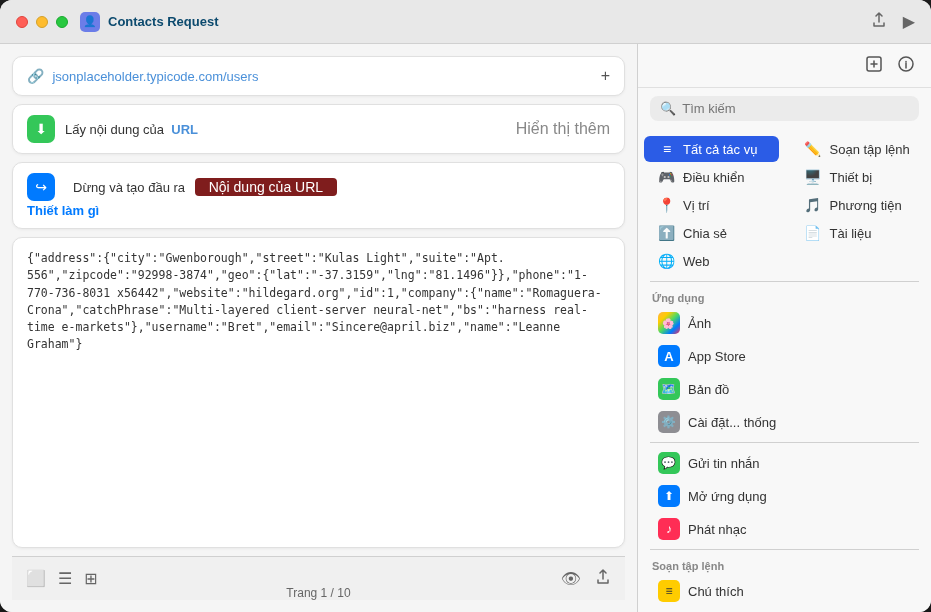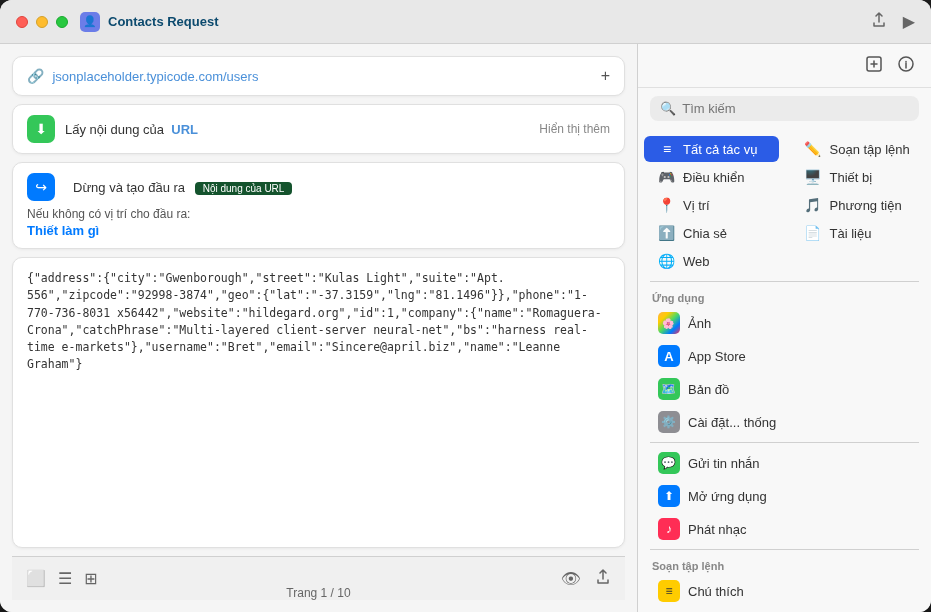--- a/index.html
+++ b/index.html
@@ -142,30 +142,30 @@
     .action-label {
       font-size: 13px;
       color: #333;
       flex: 1;
     }
     .action-label .url-ref {
       color: #4a90d9;
       font-weight: 700;
     }
     .action-label .badge {
-      background: #14532d;
+      background: #7f1d1d;
       color: white;
-      font-size: 10px;
-      padding: 1px 8px;
+      font-size: 14px;
+      padding: 1px 14px;
       border-radius: 4px;
       margin-left: 6px;
     }
     .show-more {
       color: #888;
-      font-size: 12px;
+      font-size: 16px;
       cursor: pointer;
     }
     
     .stop-block {
       background: white;
       border-radius: 10px;
       padding: 10px 14px;
       border: 1px solid #e0e0e0;
       box-shadow: 0 1px 3px rgba(0,0,0,0.05);
     }
@@ -397,21 +397,20 @@
       </div>
 
       <div class="stop-block">
         <div class="stop-row">
           <div class="action-icon icon-blue" style="width:28px;height:28px;flex-shrink:0;">↪</div>
           <span class="action-label">
             <span>Dừng và tạo đầu ra</span>
             <span class="badge">Nội dung của URL</span>
           </span>
         </div>
-        <div class="stop-no-loc">Nếu không có vị trí cho đầu ra:</div>
         <div class="stop-action-link">Thiết làm gì</div>
       </div>
 
       <div class="data-output">{"address":{"city":"Gwenborough","street":"Kulas Light","suite":"Apt. 556","zipcode":"92998-3874","geo":{"lat":"-37.3159","lng":"81.1496"}},"phone":"1-770-736-8031 x56442","website":"hildegard.org","id":1,"company":{"name":"Romaguera-Crona","catchPhrase":"Multi-layered client-server neural-net","bs":"harness real-time e-markets"},"username":"Bret","email":"Sincere@april.biz","name":"Leanne Graham"}</div>
 
       <div class="bottom-bar-wrapper" style="position:relative;">
         <div class="bottom-bar" style="width:100%;position:relative;">
           <div class="view-controls">
             <span class="view-btn">⬜</span>
             <span class="view-btn">☰</span>

